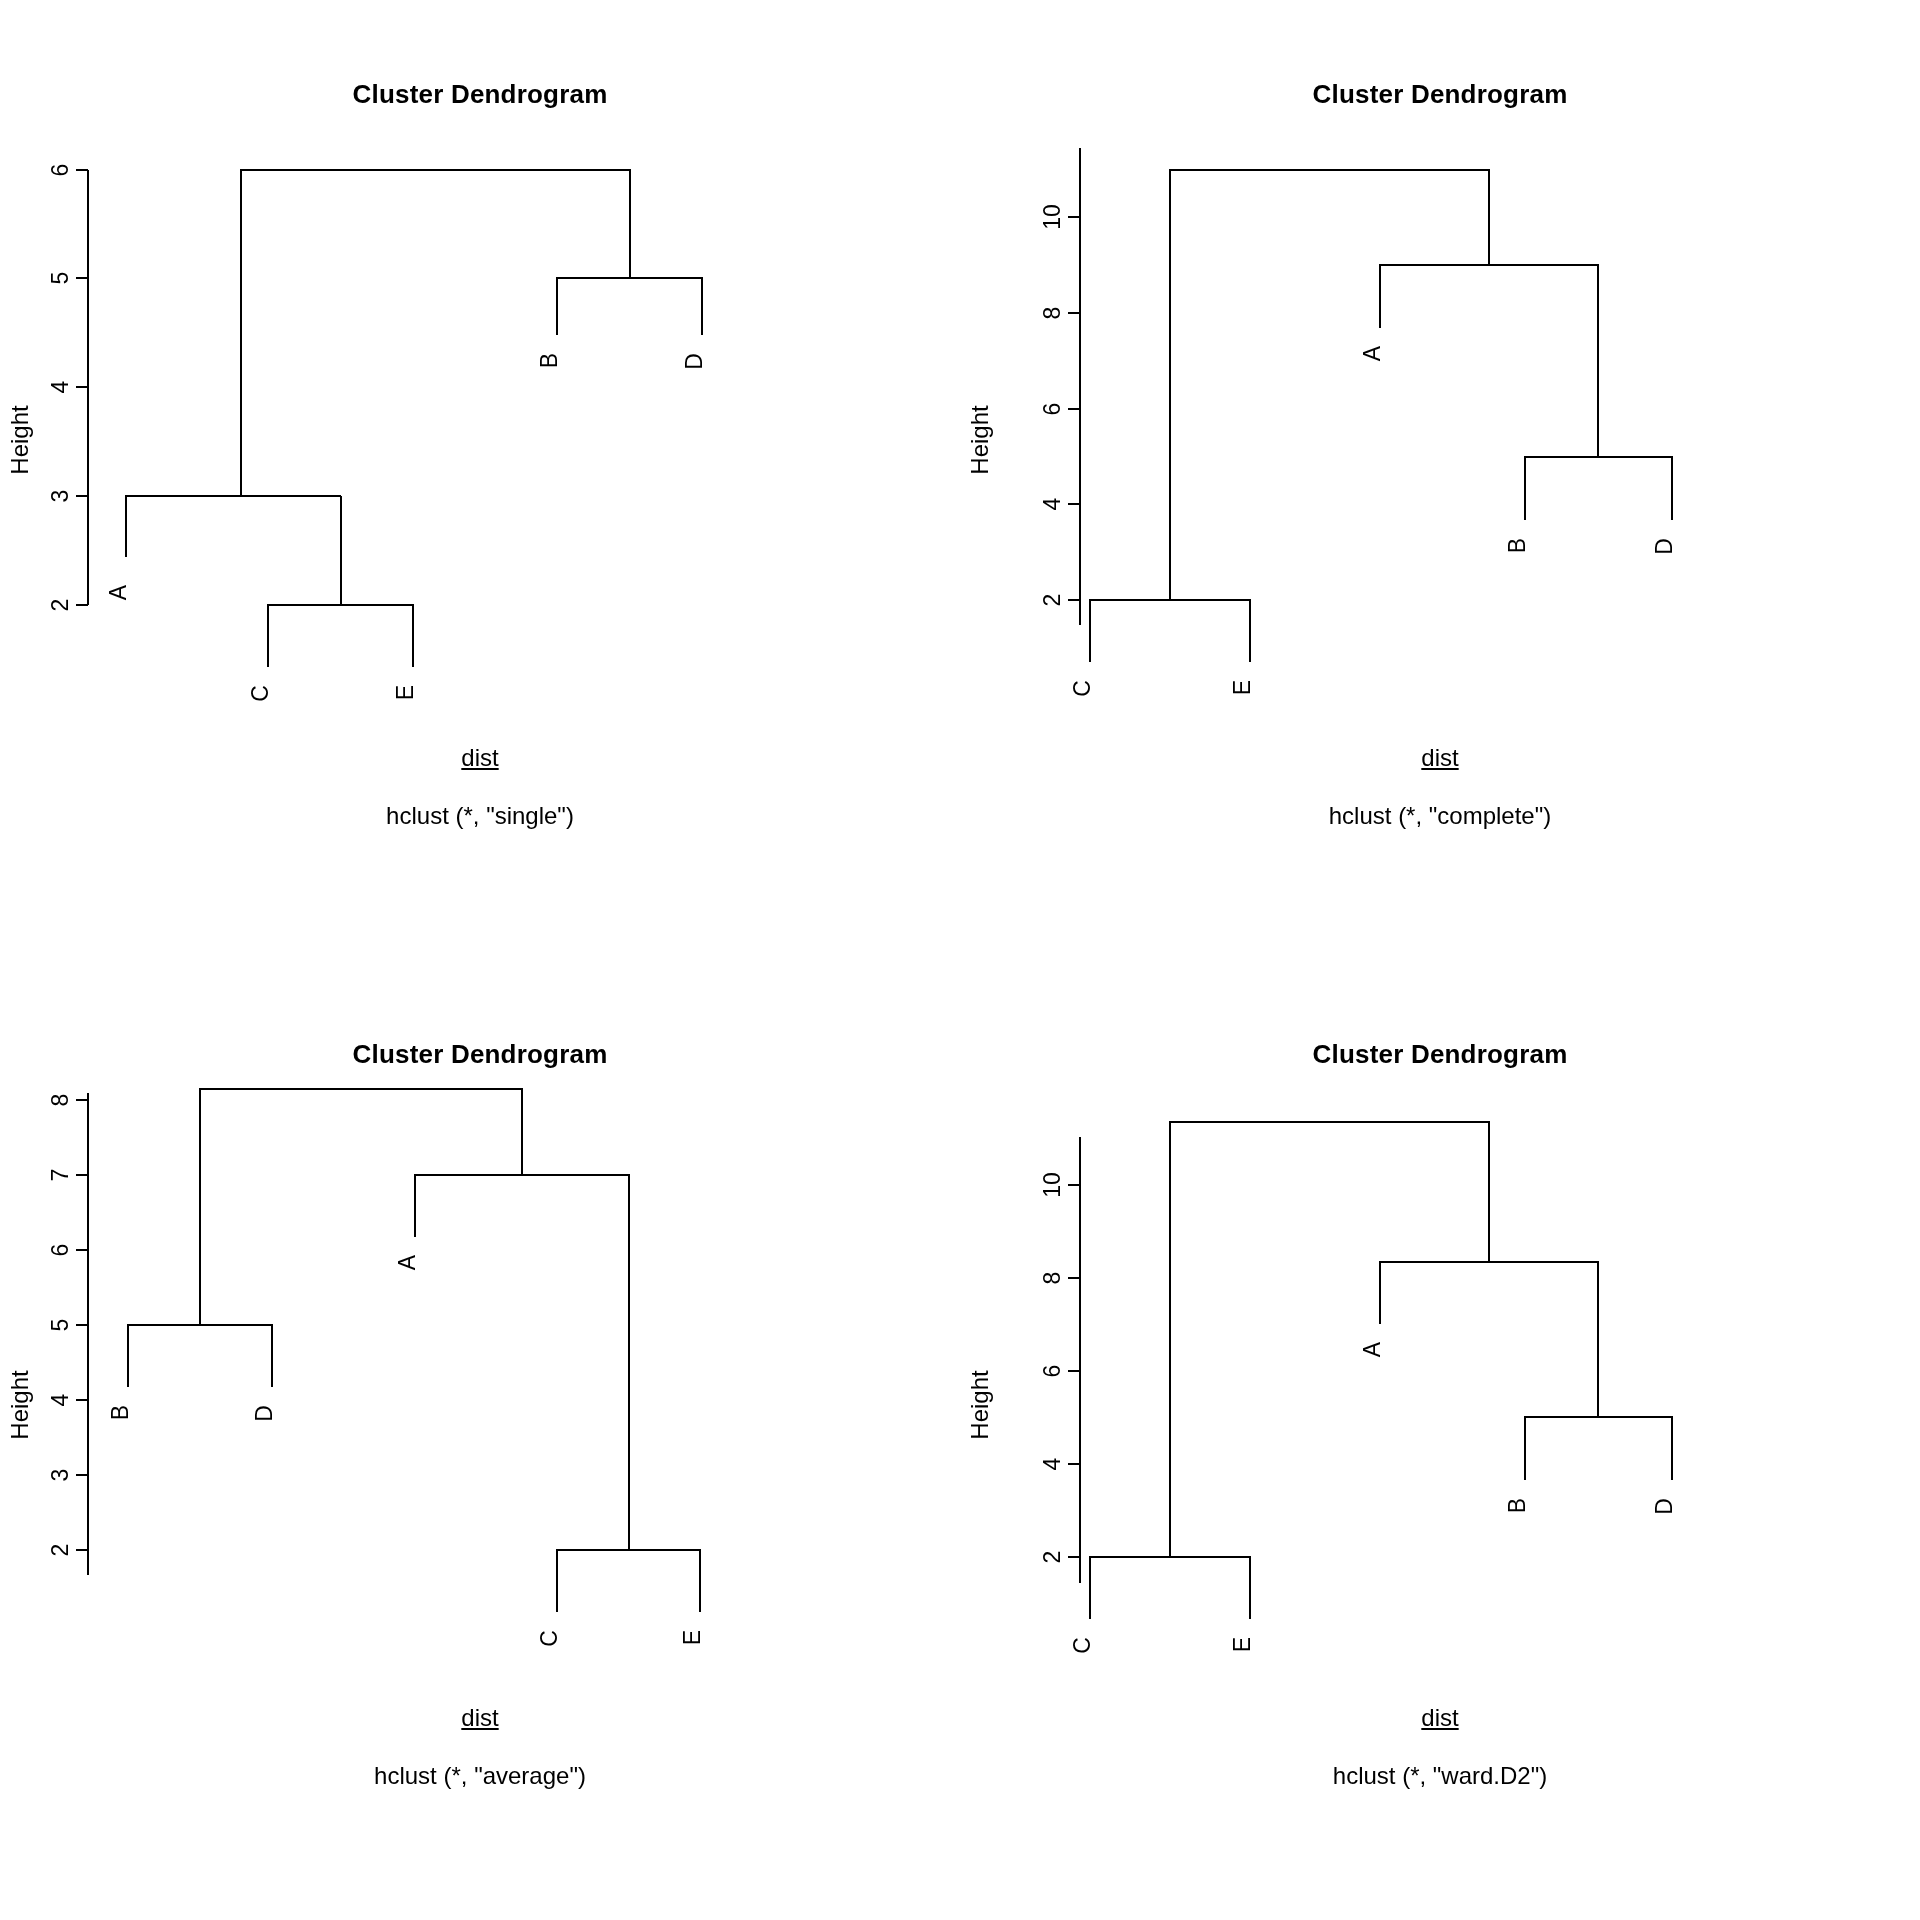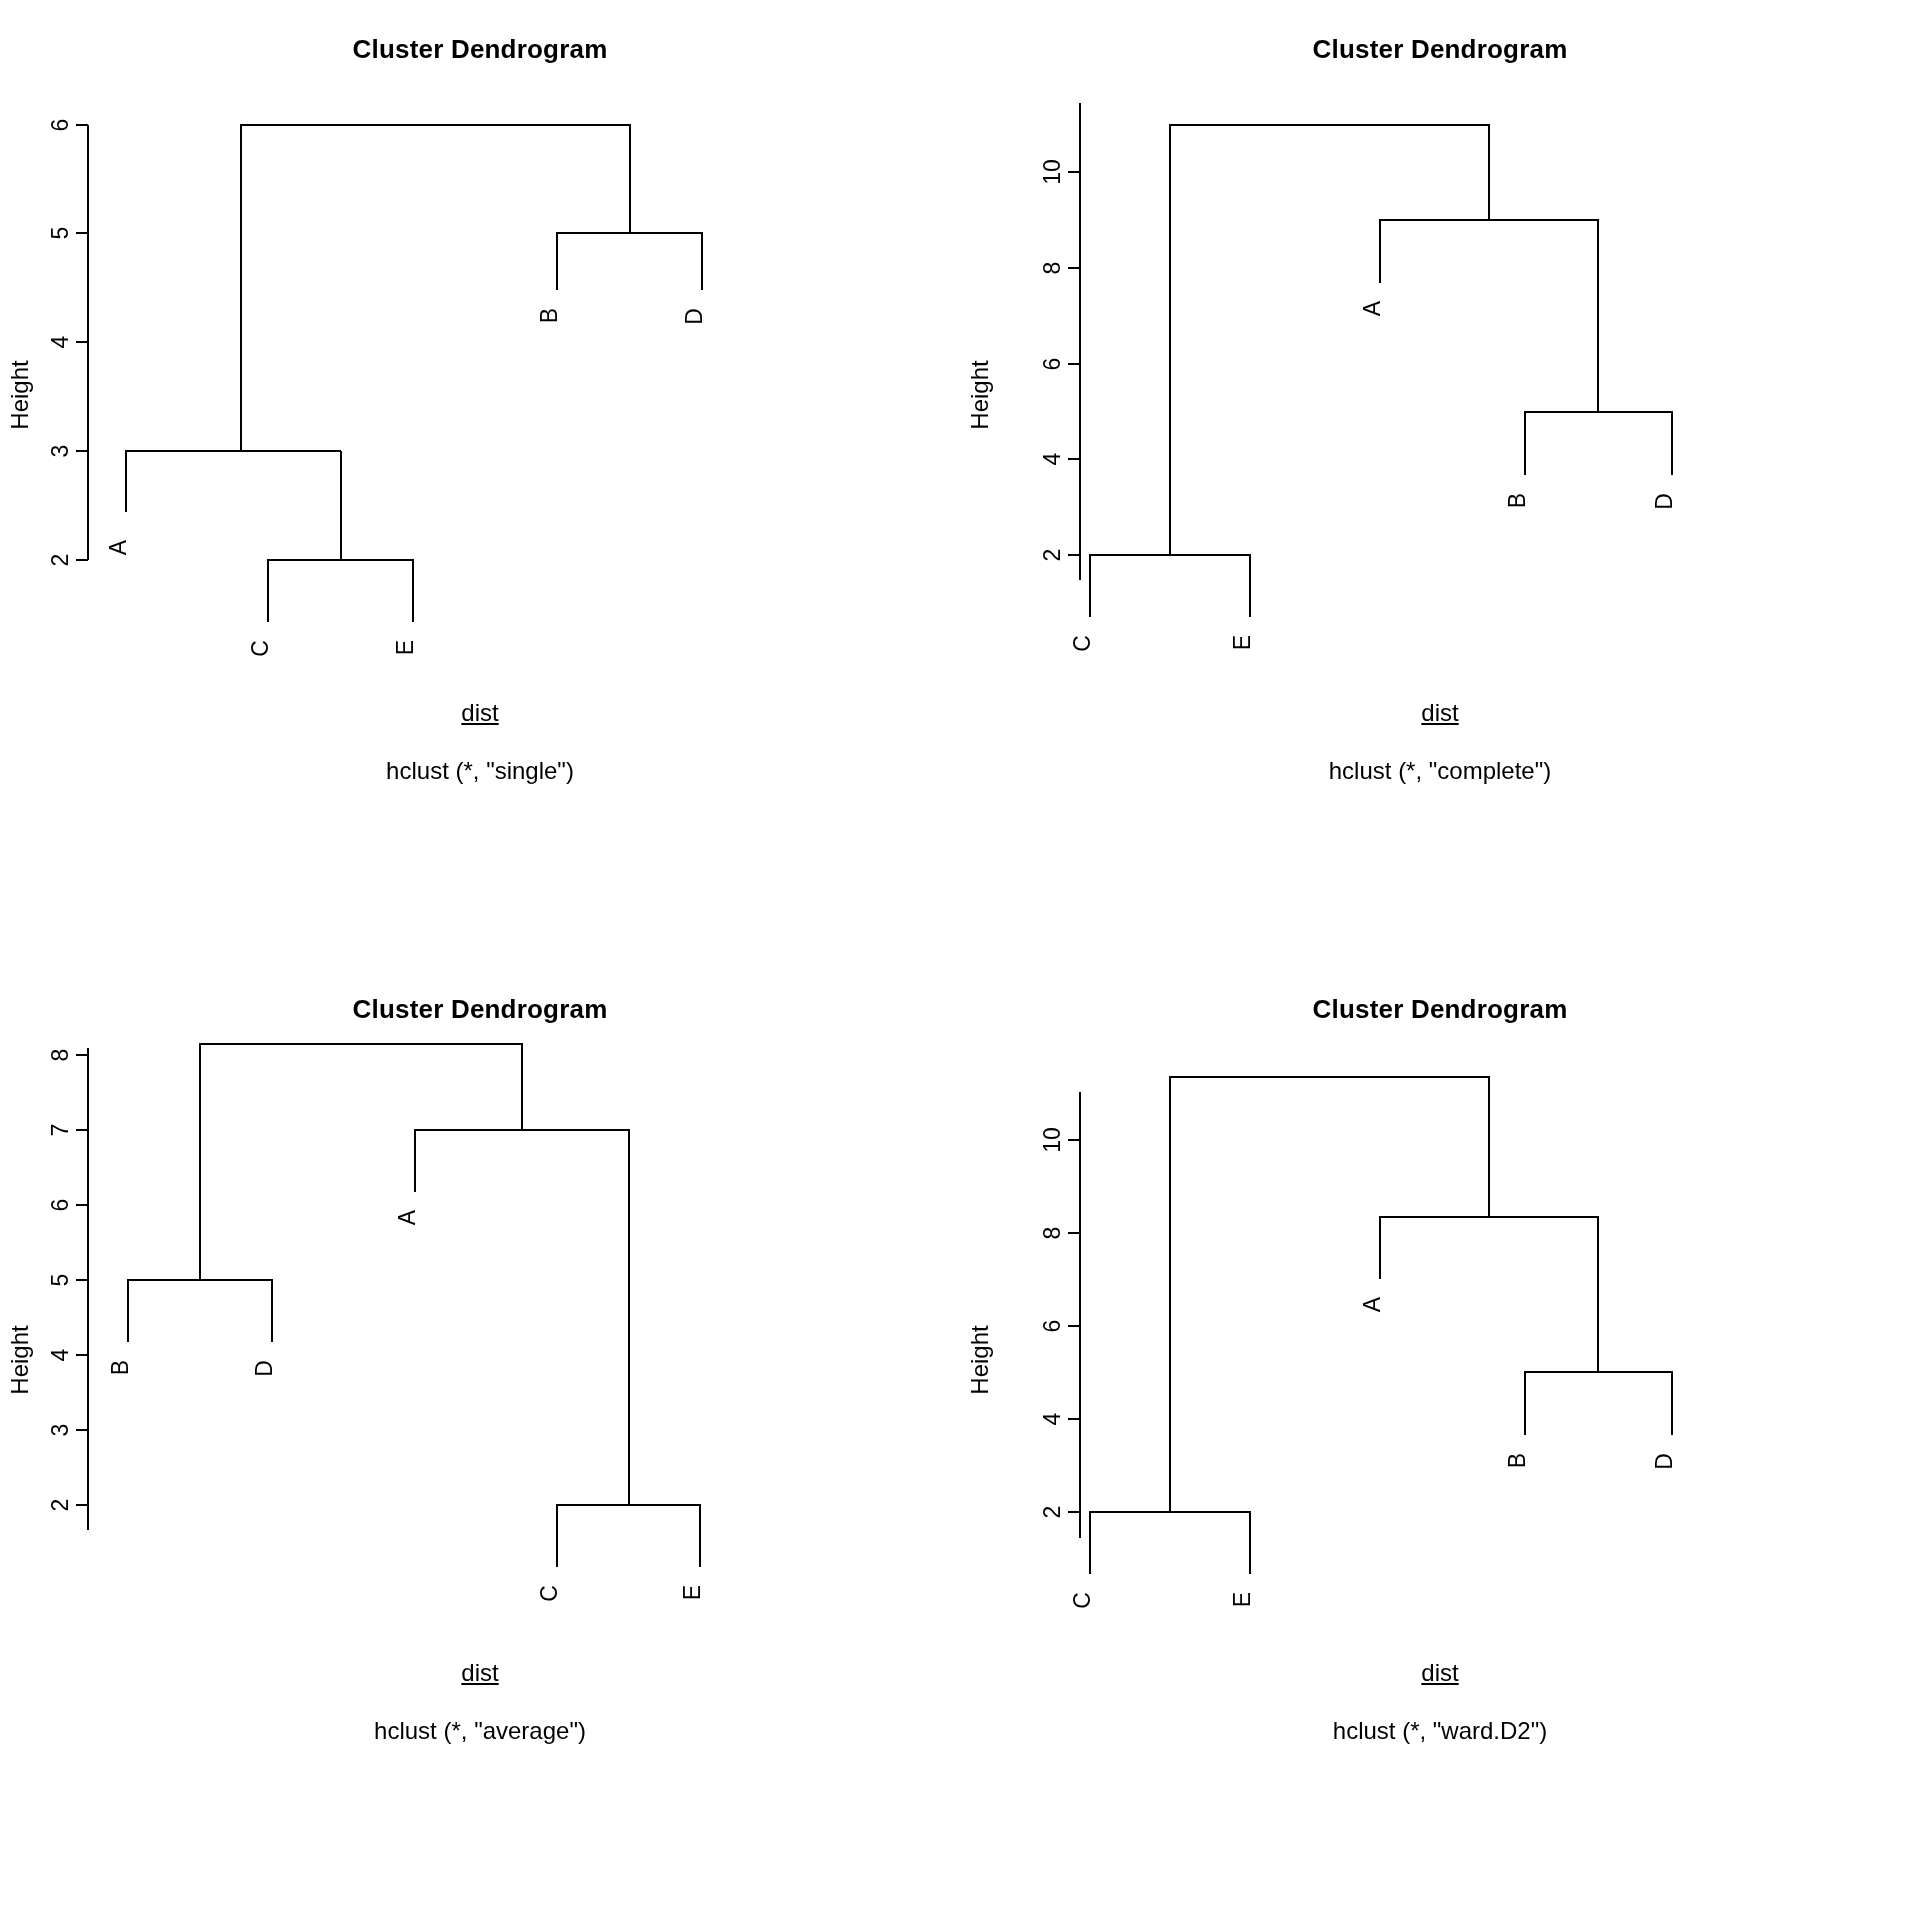--- a/index.html
+++ b/index.html
@@ -20,20 +20,21 @@
     height: 1920px;
     display: grid;
     grid-template-columns: 960px 960px;
     grid-template-rows: 960px 960px;
   }
   .panel {
     position: relative;
     width: 960px;
     height: 960px;
     overflow: hidden;
+    margin-top: 45px;
   }
   .panel-title {
     position: absolute;
     top: 34px;
     left: 0;
     width: 960px;
     text-align: center;
     font-size: 26px;
     font-weight: bold;
     letter-spacing: 0.2px;

